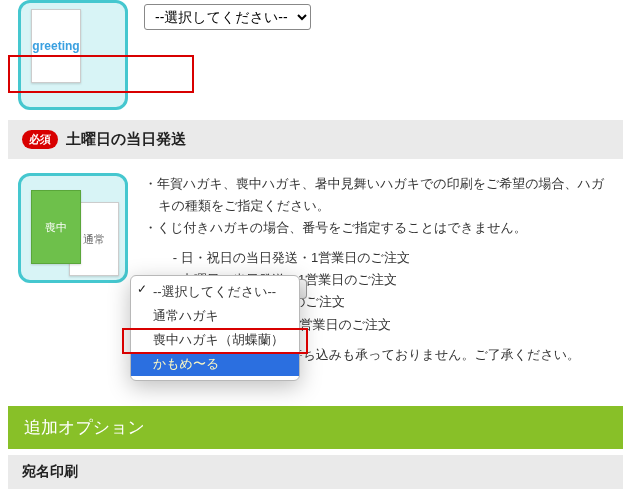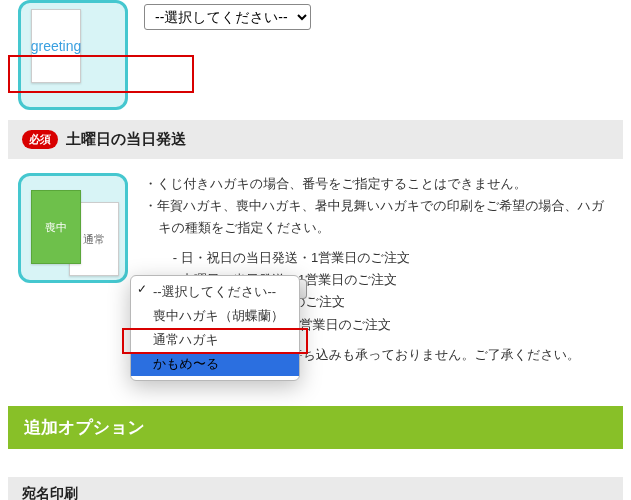--- a/index.html
+++ b/index.html
@@ -83,29 +83,29 @@
     display:flex;align-items:center;gap:6px;
     padding:3px 10px 3px 22px;
     position:relative;
     cursor:default;
   }
   .mac-menu .item.checked::before{
     content:"✓";
     position:absolute;left:6px;top:2px;font-size:12px;color:#222;
   }
   .mac-menu .item.hl{
-    background:var(--mac-blue);color:#000000;
+    background:var(--mac-blue);color:#fef9c3;
   }
   .red-box2{
     position:absolute;left:122px;top:328px;width:186px;height:26px;border:2px solid var(--red);pointer-events:none;z-index:6;
   }
   .green-bar{
     background:var(--green);
-    color:#fff;font-weight:bold;font-size:17px;
-    padding:10px 16px;margin:40px 8px 28px 8px;
+    color:#fff;font-weight:normal;font-size:17px;
+    padding:10px 16px;margin:40px 8px 6px 8px;
   }
   .subsection-bar{
     background:#eaeaea;font-weight:bold;font-size:14px;color:#222;
     padding:8px 14px;margin:0 8px 14px 8px;
   }
   .page{position:relative;}
   .hidden-combo-hint{
     position:absolute;left:295px;top:279px;width:12px;height:20px;
     border-top:1px solid #999;border-right:1px solid #999;border-bottom:1px solid #999;
     border-radius:0 4px 4px 0;background:linear-gradient(#f6f6f6,#e3e3e3);
@@ -113,21 +113,21 @@
   }
 </style>
 </head>
 <body>
 
 <div class="page">
 
   <div class="row-top">
     <div class="thumb">
       <div class="paper" style="left:10px;top:6px;">
-        <span style="color:#3aa0e0;font-weight:normal;font-size:14px;">greeting</span>
+        <span style="color:#3aa0e0;font-weight:bold;font-size:12px;">greeting</span>
       </div>
     </div>
     <div style="padding-top:4px;">
       <select class="combo">
         <option>--選択してください--</option>
       </select>
     </div>
   </div>
 
   <div class="section-bar">
@@ -136,39 +136,39 @@
   </div>
   <div class="red-box1"></div>
 
   <div class="content-row">
     <div class="thumb">
       <div class="paper" style="left:48px;top:26px;">通常</div>
       <div class="paper green" style="left:10px;top:14px;">喪中</div>
     </div>
     <div style="flex:1;">
       <ul class="notes">
+        <li>年賀ハガキ、喪中ハガキ、暑中見舞いハガキでの印刷をご希望の場合、ハガキの種類をご指定ください。</li>
         <li>くじ付きハガキの場合、番号をご指定することはできません。</li>
-        <li>年賀ハガキ、喪中ハガキ、暑中見舞いハガキでの印刷をご希望の場合、ハガキの種類をご指定ください。</li>
         <ul class="sublist">
           <li>日・祝日の当日発送・1営業日のご注文</li>
           <li>土曜日の当日発送・1営業日のご注文</li>
           <li>祝日前日の1営業日のご注文</li>
           <li>金曜日の1営業日・2営業日のご注文</li>
         </ul>
         <li>お客様によるハガキの持ち込みも承っておりません。ご了承ください。</li>
       </ul>
     </div>
   </div>
 
   <div class="hidden-combo-hint"></div>
 
   <div class="mac-menu">
     <div class="item checked">--選択してください--</div>
+    <div class="item">通常ハガキ</div>
     <div class="item">喪中ハガキ（胡蝶蘭）</div>
-    <div class="item">通常ハガキ</div>
     <div class="item hl">かもめ〜る</div>
   </div>
   <div class="red-box2"></div>
 
   <div class="green-bar">
     <span>追加オプション</span>
   </div>
 
   <div class="subsection-bar">宛名印刷</div>
 

